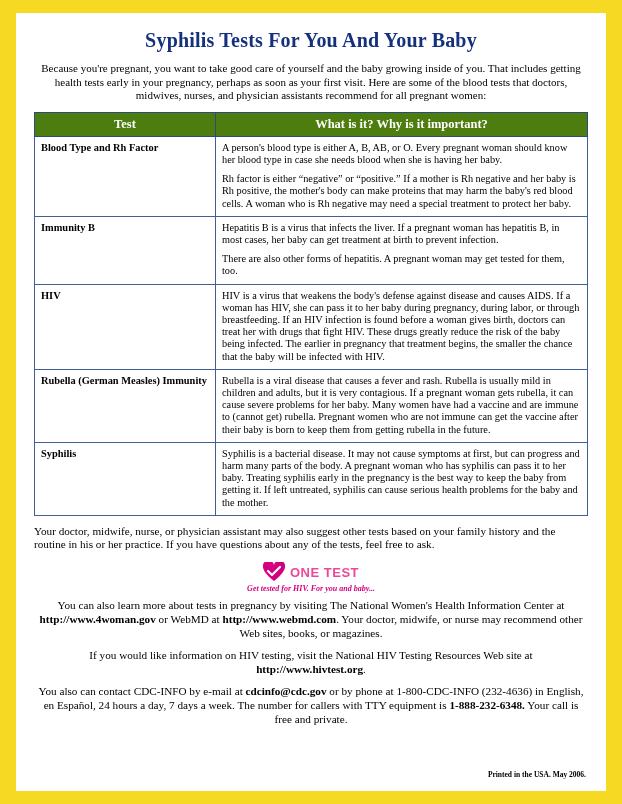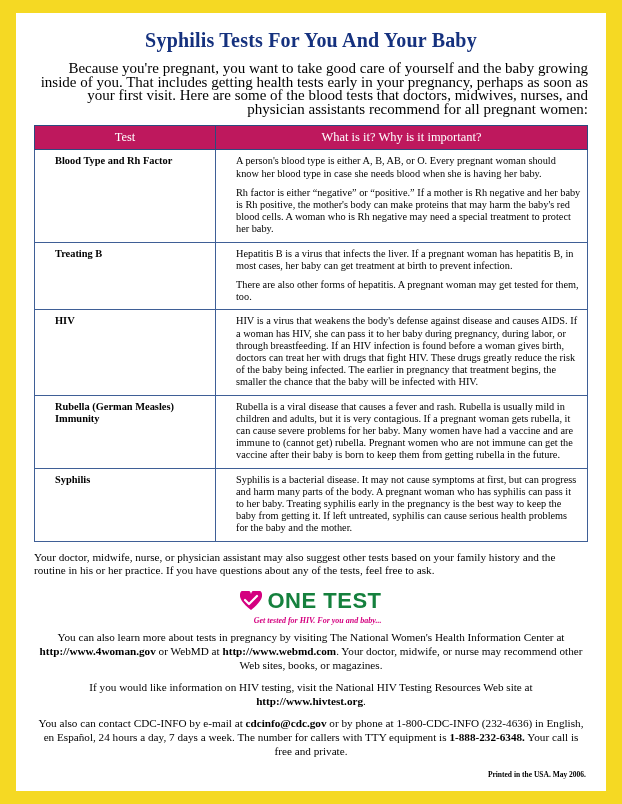--- a/index.html
+++ b/index.html
@@ -26,47 +26,47 @@
   }
   .title {
     text-align: center;
     color: #15317e;
     font-size: 20px;
     font-weight: bold;
     margin: 6px 0 10px 0;
     letter-spacing: 0.2px;
   }
   .intro {
-    font-size: 15px;
+    font-size: 11px;
     line-height: 13.6px;
     color: #000;
-    text-align: right;
+    text-align: center;
     margin-bottom: 9px;
   }
   table.tests {
     width: 100%;
     border-collapse: collapse;
     table-layout: fixed;
   }
   table.tests th {
-    background: #be185d;
+    background: #4d7c0f;
     color: #ffffff;
     font-size: 12.5px;
-    font-weight: normal;
+    font-weight: bold;
     padding: 4px 4px;
     border: 1px solid #2c4a80;
     text-align: center;
   }
   table.tests th.c1 { width: 172px; }
   table.tests td {
     border: 1px solid #3f5f96;
     vertical-align: top;
     font-size: 10.3px;
     line-height: 12.2px;
-    padding: 5px 6px 6px 20px;
+    padding: 5px 6px 6px 6px;
     color: #000;
   }
   table.tests td.name {
     font-weight: bold;
     font-size: 10.4px;
   }
   table.tests td p {
     margin: 0 0 7px 0;
   }
   table.tests td p:last-child {
@@ -93,22 +93,22 @@
     gap: 5px;
   }
   .heart {
     width: 22px;
     height: 20px;
     position: relative;
     display: inline-block;
   }
   .heart svg { display: block; }
   .one-test {
-    color: #15803d;
-    font-size: 22px;
+    color: #ec4899;
+    font-size: 13px;
     font-weight: bold;
     letter-spacing: 0.5px;
     font-family: "Liberation Sans", sans-serif;
   }
   .two-lives {
     color: #d4007f;
     font-size: 22px;
     font-weight: bold;
     letter-spacing: 0.5px;
     font-family: "Liberation Sans", sans-serif;
@@ -169,21 +169,21 @@
     </thead>
     <tbody>
       <tr>
         <td class="name">Blood Type and Rh Factor</td>
         <td>
           <p>A person's blood type is either A, B, AB, or O. Every pregnant woman should know her blood type in case she needs blood when she is having her baby.</p>
           <p>Rh factor is either “negative” or “positive.” If a mother is Rh negative and her baby is Rh positive, the mother's body can make proteins that may harm the baby's red blood cells. A woman who is Rh negative may need a special treatment to protect her baby.</p>
         </td>
       </tr>
       <tr>
-        <td class="name">Treating B</td>
+        <td class="name">Immunity B</td>
         <td>
           <p>Hepatitis B is a virus that infects the liver. If a pregnant woman has hepatitis B, in most cases, her baby can get treatment at birth to prevent infection.</p>
           <p>There are also other forms of hepatitis. A pregnant woman may get tested for them, too.</p>
         </td>
       </tr>
       <tr>
         <td class="name">HIV</td>
         <td>
           <p>HIV is a virus that weakens the body's defense against disease and causes AIDS. If a woman has HIV, she can pass it to her baby during pregnancy, during labor, or through breastfeeding. If an HIV infection is found before a woman gives birth, doctors can treat her with drugs that fight HIV. These drugs greatly reduce the risk of the baby being infected. The earlier in pregnancy that treatment begins, the smaller the chance that the baby will be infected with HIV.</p>
         </td>

